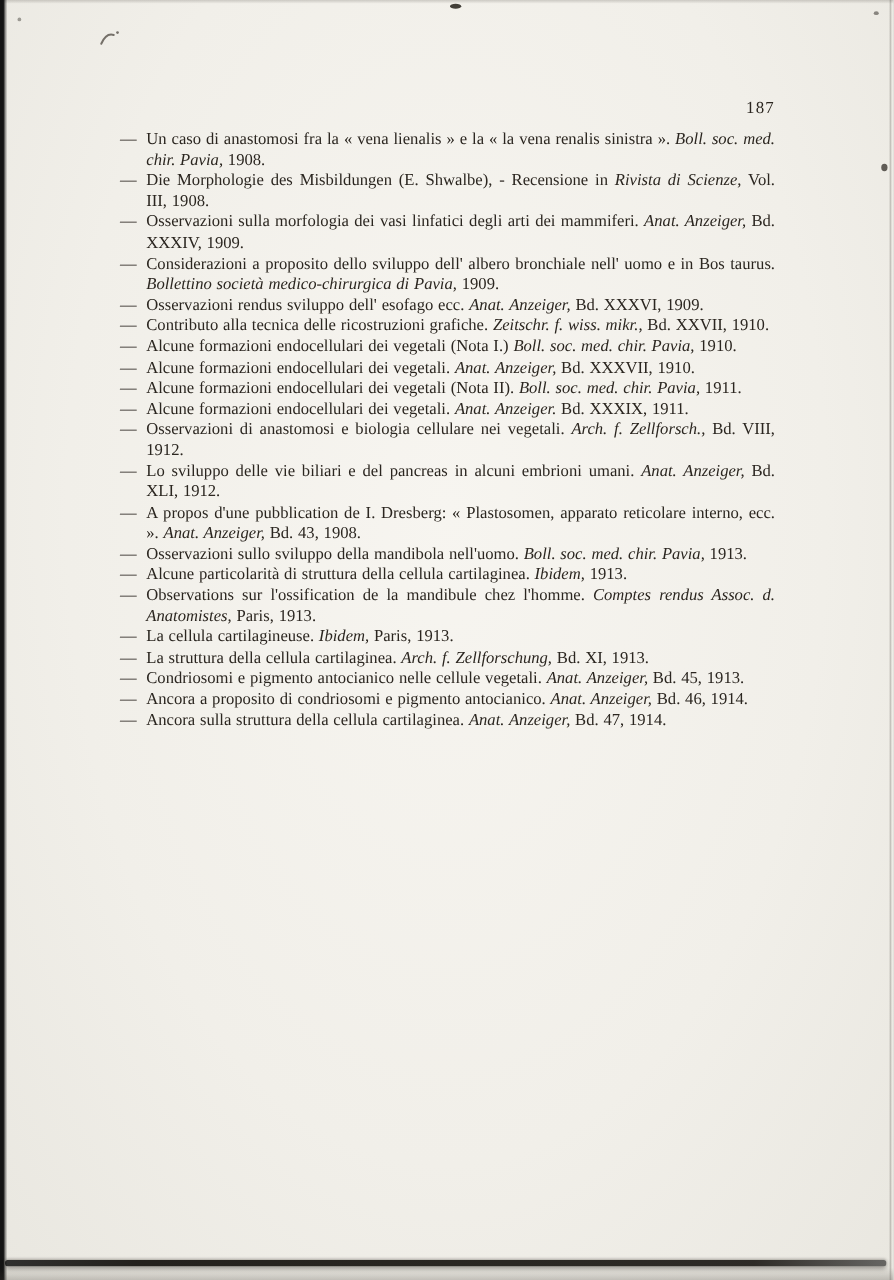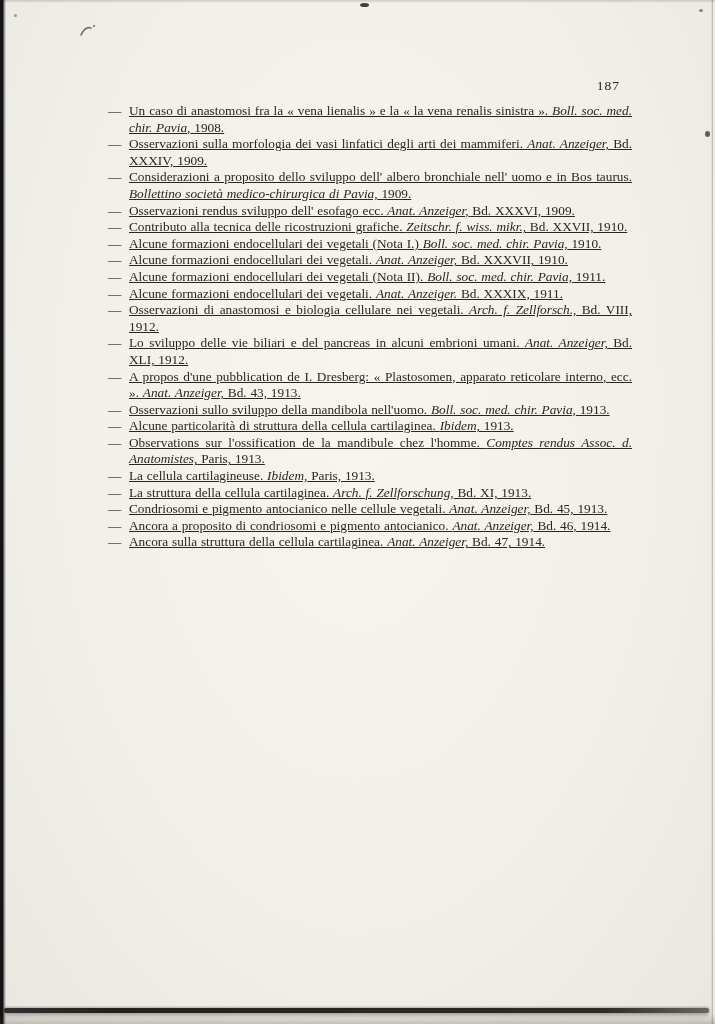--- a/index.html
+++ b/index.html
@@ -78,23 +78,22 @@
     position: absolute;
     top: 78px;
     right: 95px;
     font-size: 13.5px;
     letter-spacing: 1px;
     color: #2b2620;
   }
   .bib-list {
     position: absolute;
     top: 103px;
-    left: 108px;
+    left: 96px;
     width: 524px;
-    text-decoration: underline;
   }
   .entry {
     margin: 0;
     padding-left: 21px;
     text-indent: -21px;
     text-align: justify;
     font-size: 13.3px;
     line-height: 16.6px;
     word-spacing: 0.5px;
   }
@@ -127,31 +126,32 @@
     <svg width="20" height="16" viewBox="0 0 20 16">
       <path d="M3,13 Q7,4 13,6" stroke="#4d473f" stroke-width="1.6" fill="none" stroke-linecap="round"></path>
       <circle cx="16" cy="4" r="1.1" fill="#4d473f"></circle>
     </svg>
   </div>
 
   <div class="page-number">187</div>
 
   <div class="bib-list">
       <p class="entry"><span class="dash">—</span><span>Un caso di anastomosi fra la « vena lienalis » e la « la vena renalis sinistra ». </span><em>Boll. soc. med. chir. Pavia,</em><span> 1908.</span></p>
+      <p class="entry"><span class="dash">—</span><span>Die Morphologie des Misbildungen (E. Shwalbe), - Recensione in </span><em>Rivista di Scienze,</em><span> Vol. III, 1908.</span></p>
       <p class="entry"><span class="dash">—</span><span>Osservazioni sulla morfologia dei vasi linfatici degli arti dei mammiferi. </span><em>Anat. Anzeiger,</em><span> Bd. XXXIV, 1909.</span></p>
       <p class="entry"><span class="dash">—</span><span>Considerazioni a proposito dello sviluppo dell' albero bronchiale nell' uomo e in Bos taurus. </span><em>Bollettino società medico-chirurgica di Pavia,</em><span> 1909.</span></p>
       <p class="entry"><span class="dash">—</span><span>Osservazioni rendus sviluppo dell' esofago ecc. </span><em>Anat. Anzeiger,</em><span> Bd. XXXVI, 1909.</span></p>
       <p class="entry"><span class="dash">—</span><span>Contributo alla tecnica delle ricostruzioni grafiche. </span><em>Zeitschr. f. wiss. mikr.,</em><span> Bd. XXVII, 1910.</span></p>
       <p class="entry"><span class="dash">—</span><span>Alcune formazioni endocellulari dei vegetali (Nota I.) </span><em>Boll. soc. med. chir. Pavia,</em><span> 1910.</span></p>
       <p class="entry"><span class="dash">—</span><span>Alcune formazioni endocellulari dei vegetali. </span><em>Anat. Anzeiger,</em><span> Bd. XXXVII, 1910.</span></p>
       <p class="entry"><span class="dash">—</span><span>Alcune formazioni endocellulari dei vegetali (Nota II). </span><em>Boll. soc. med. chir. Pavia,</em><span> 1911.</span></p>
       <p class="entry"><span class="dash">—</span><span>Alcune formazioni endocellulari dei vegetali. </span><em>Anat. Anzeiger.</em><span> Bd. XXXIX, 1911.</span></p>
       <p class="entry"><span class="dash">—</span><span>Osservazioni di anastomosi e biologia cellulare nei vegetali. </span><em>Arch. f. Zellforsch.,</em><span> Bd. VIII, 1912.</span></p>
       <p class="entry"><span class="dash">—</span><span>Lo sviluppo delle vie biliari e del pancreas in alcuni embrioni umani. </span><em>Anat. Anzeiger,</em><span> Bd. XLI, 1912.</span></p>
-      <p class="entry"><span class="dash">—</span><span>A propos d'une pubblication de I. Dresberg: « Plastosomen, apparato reticolare interno, ecc. ». </span><em>Anat. Anzeiger,</em><span> Bd. 43, 1913.</span></p>
+      <p class="entry"><span class="dash">—</span><span>A propos d'une pubblication de I. Dresberg: « Plastosomen, apparato reticolare interno, ecc. ». </span><em>Anat. Anzeiger,</em><span> Bd. 43, 1908.</span></p>
       <p class="entry"><span class="dash">—</span><span>Osservazioni sullo sviluppo della mandibola nell'uomo. </span><em>Boll. soc. med. chir. Pavia,</em><span> 1913.</span></p>
       <p class="entry"><span class="dash">—</span><span>Alcune particolarità di struttura della cellula cartilaginea. </span><em>Ibidem,</em><span> 1913.</span></p>
       <p class="entry"><span class="dash">—</span><span>Observations sur l'ossification de la mandibule chez l'homme. </span><em>Comptes rendus Assoc. d. Anatomistes,</em><span> Paris, 1913.</span></p>
       <p class="entry"><span class="dash">—</span><span>La cellula cartilagineuse. </span><em>Ibidem,</em><span> Paris, 1913.</span></p>
       <p class="entry"><span class="dash">—</span><span>La struttura della cellula cartilaginea. </span><em>Arch. f. Zellforschung,</em><span> Bd. XI, 1913.</span></p>
       <p class="entry"><span class="dash">—</span><span>Condriosomi e pigmento antocianico nelle cellule vegetali. </span><em>Anat. Anzeiger,</em><span> Bd. 45, 1913.</span></p>
       <p class="entry"><span class="dash">—</span><span>Ancora a proposito di condriosomi e pigmento antocianico. </span><em>Anat. Anzeiger,</em><span> Bd. 46, 1914.</span></p>
       <p class="entry"><span class="dash">—</span><span>Ancora sulla struttura della cellula cartilaginea. </span><em>Anat. Anzeiger,</em><span> Bd. 47, 1914.</span></p>
     </div>
 

